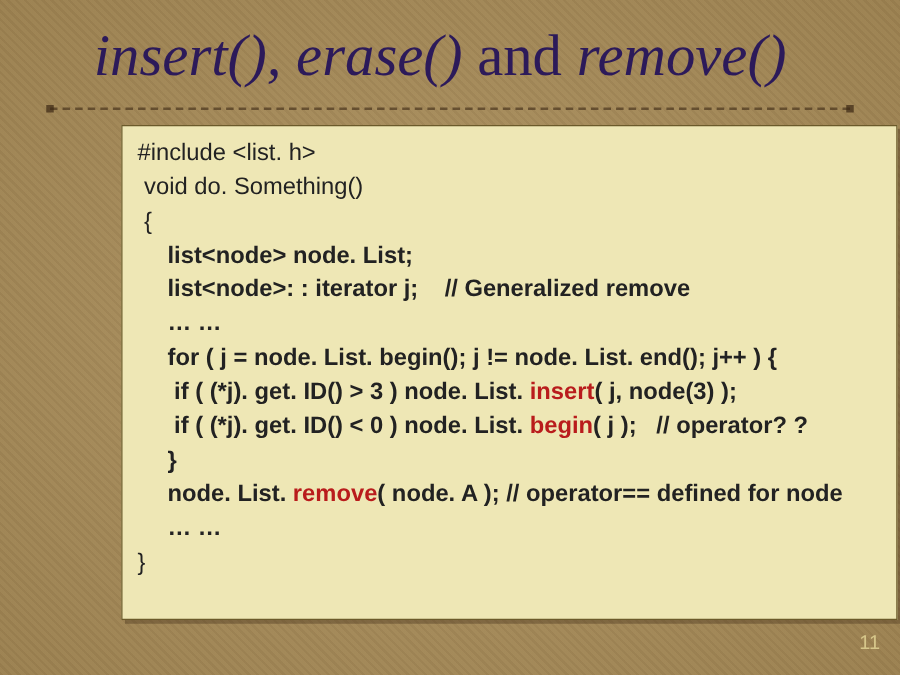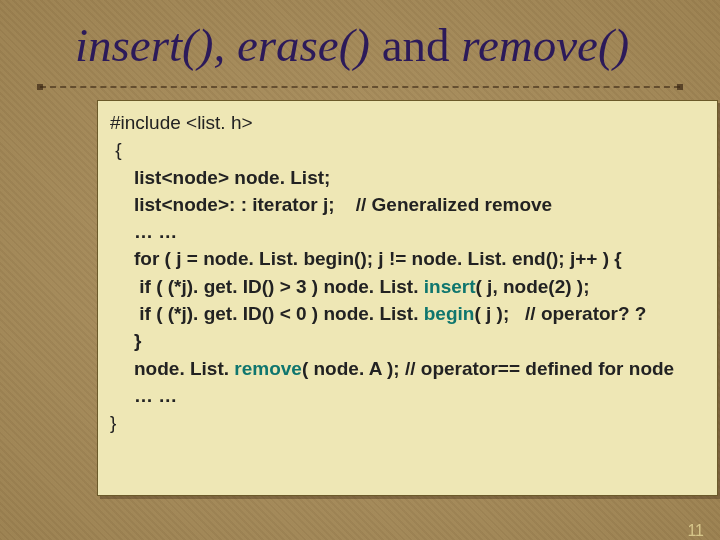--- a/index.html
+++ b/index.html
@@ -64,47 +64,48 @@
     padding: 8px 12px 8px 12px;
     box-sizing: border-box;
     font-size: 19px;
     line-height: 27.3px;
     color: #222;
     font-family: Arial, sans-serif;
     margin-left: 43px;
   }
   .codebox .line { white-space: pre; }
   .indent1 { padding-left: 24px; font-weight: bold; }
-  .red { color: #0f766e; }
+  .red { color: #b91c1c; }
   .pagenum {
     position: absolute;
-    bottom: 0;
+    bottom: 16px;
     right: 16px;
     color: #d6c68a;
     font-size: 16px;
     font-family: Arial, sans-serif;
   }
 </style>
 </head>
 <body>
 
 <div class="title">
   <span>insert()</span><span>, </span><span>erase()</span><span class="and"> and </span><span>remove()</span>
 </div>
 
 <div class="divider"></div>
 
 <div class="codebox">
   <div class="line">#include &lt;list. h&gt;</div>
+  <div class="line"> void do. Something()</div>
   <div class="line"> {</div>
   <div class="line indent1">list&lt;node&gt; node. List;</div>
   <div class="line indent1"><span>list&lt;node&gt;: : iterator j;</span><span>    // Generalized remove</span></div>
   <div class="line indent1">… …</div>
   <div class="line indent1">for ( j = node. List. begin(); j != node. List. end(); j++ ) {</div>
-  <div class="line indent1"><span> if ( (*j). get. ID() &gt; 3 ) node. List. </span><span class="red">insert</span><span>( j, node(2) );</span></div>
+  <div class="line indent1"><span> if ( (*j). get. ID() &gt; 3 ) node. List. </span><span class="red">insert</span><span>( j, node(3) );</span></div>
   <div class="line indent1"><span> if ( (*j). get. ID() &lt; 0 ) node. List. </span><span class="red">begin</span><span>( j );   // operator? ?</span></div>
   <div class="line indent1">}</div>
   <div class="line indent1"><span>node. List. </span><span class="red">remove</span><span>( node. A ); // operator== defined for node</span></div>
   <div class="line indent1">… …</div>
   <div class="line">}</div>
 </div>
 
 <div class="pagenum">11</div>
 
 </body></html>

